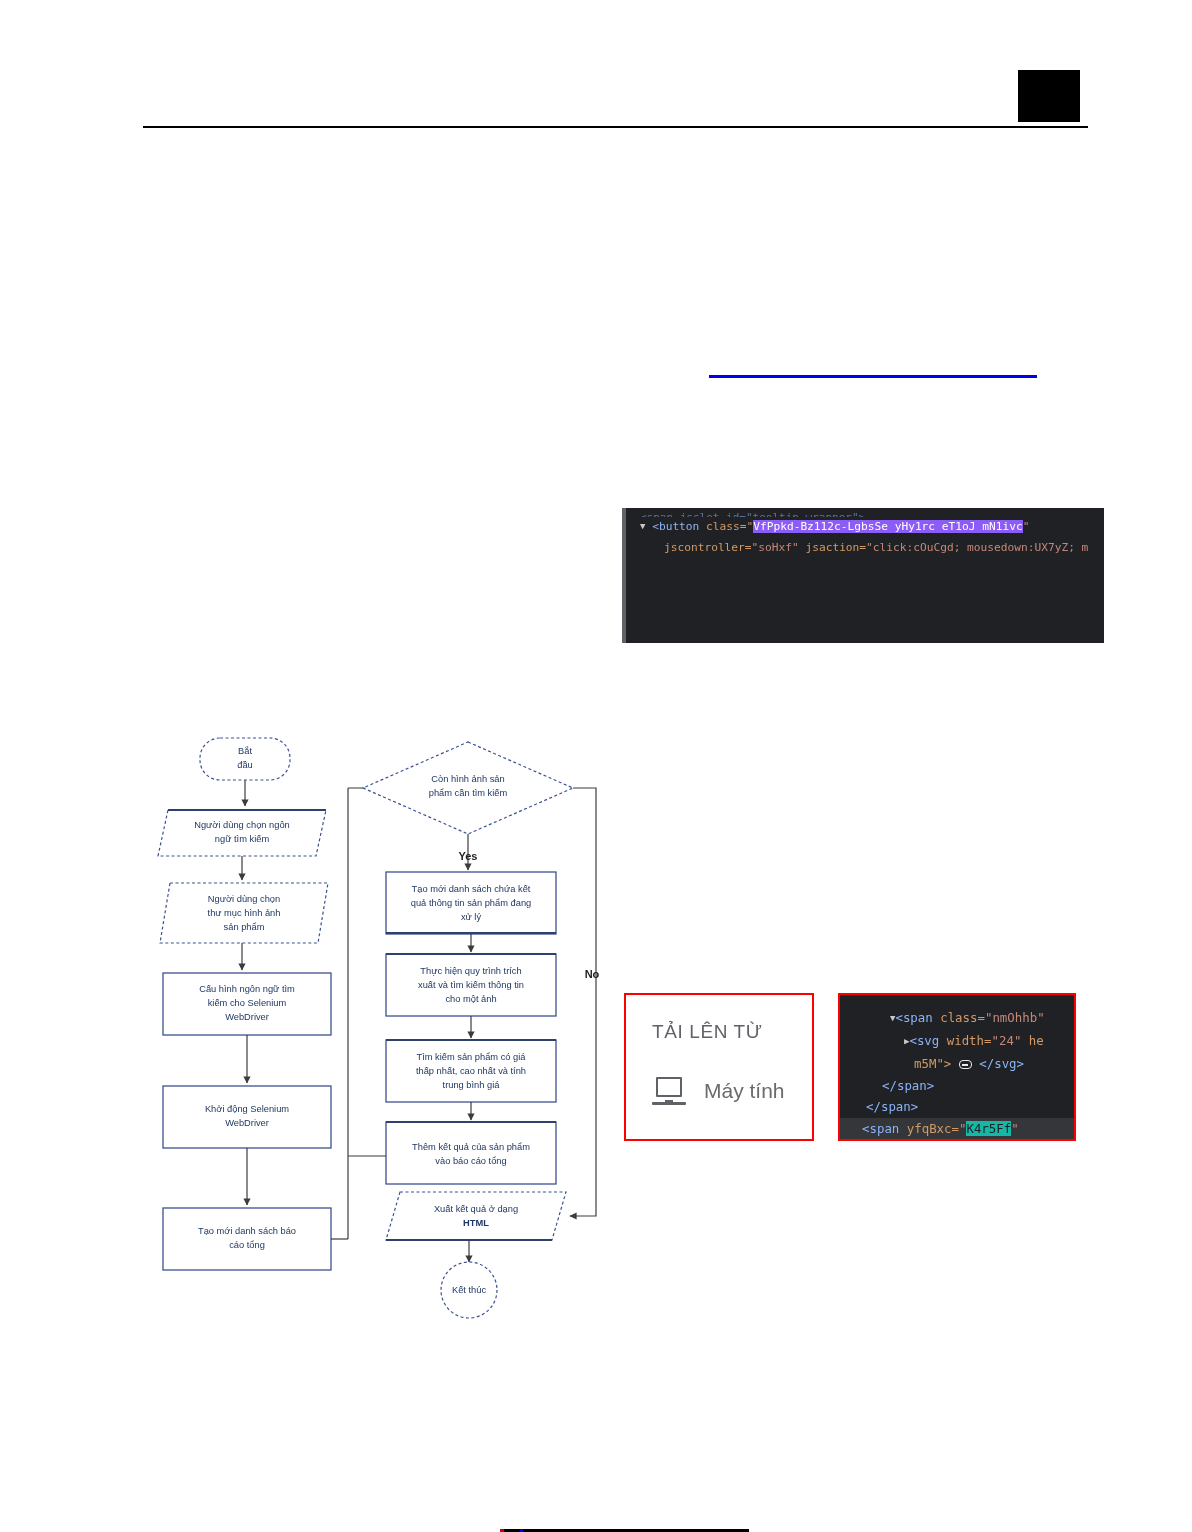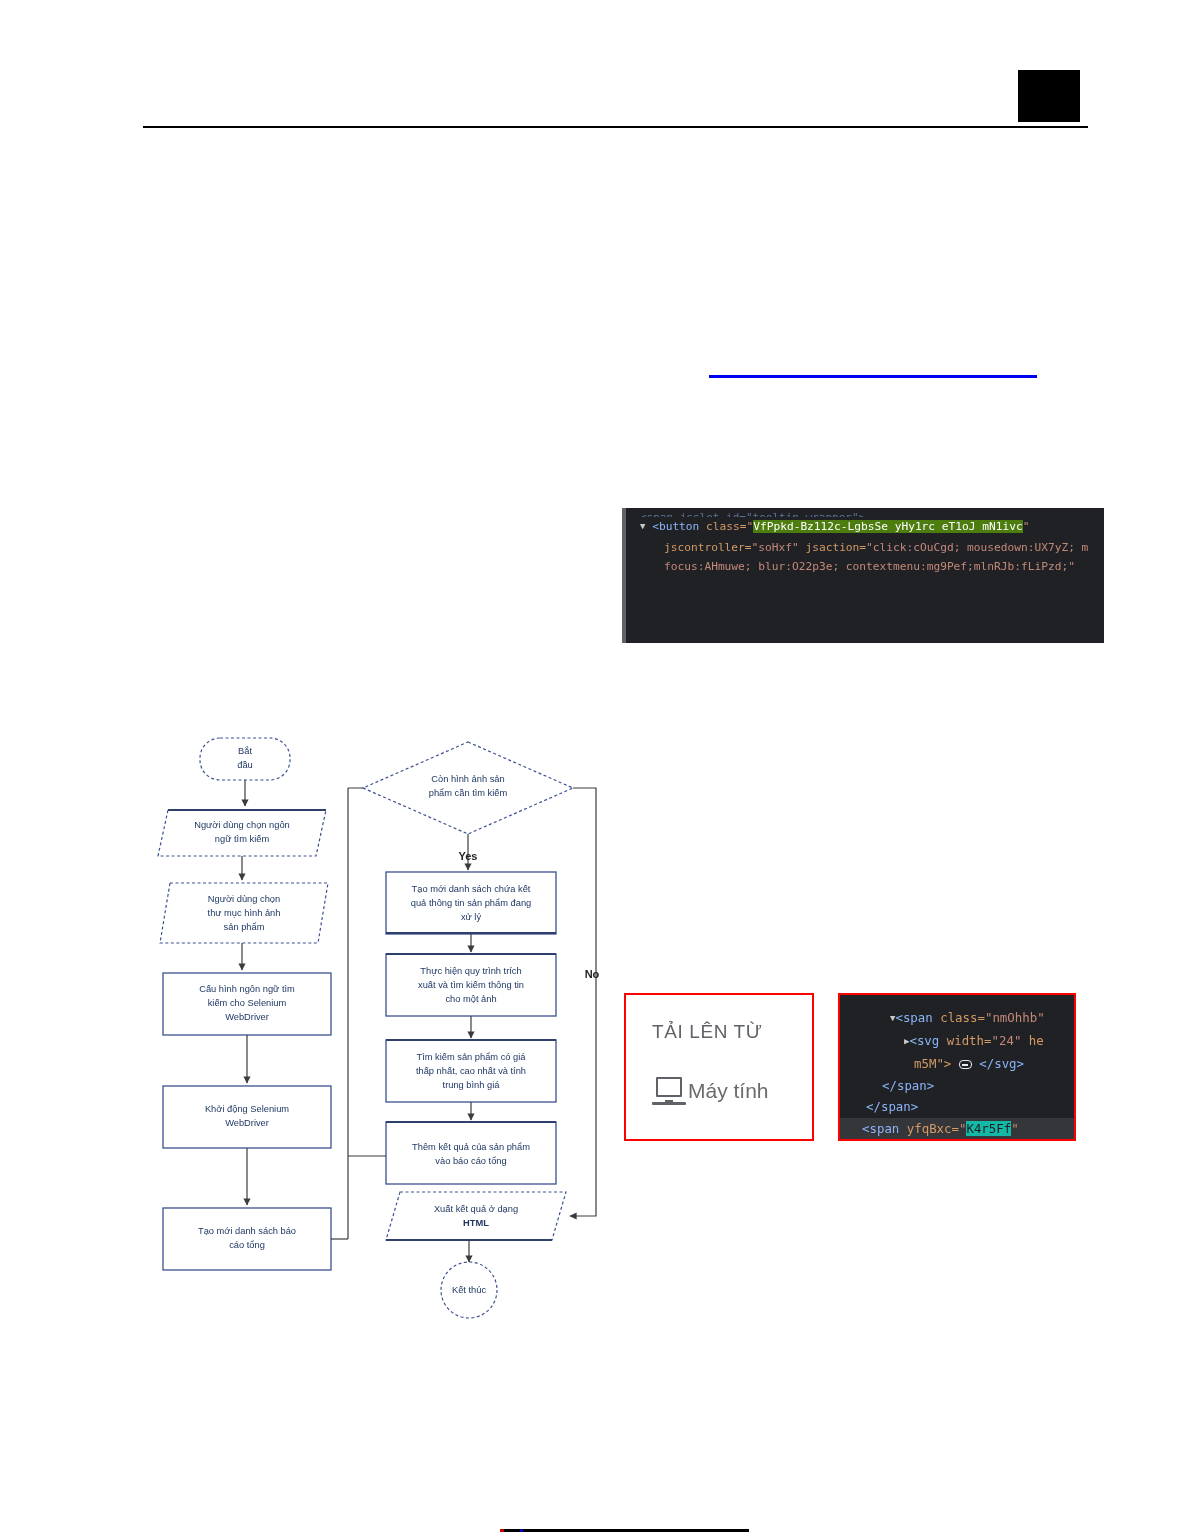--- a/index.html
+++ b/index.html
@@ -47,21 +47,21 @@
   }
   .devtools-top .dt-row { white-space: nowrap; padding-left: 10px; }
   .devtools-top .dt-row.clipped {
     height: 9px; overflow: hidden; opacity: .55; font-size:11px;
   }
   .devtools-top .dt-row.indent { padding-left: 34px; }
   .tri { color: #c8c8c8; font-size: 9px; display:inline-block; transform: translateY(-1px); }
   .tag { color: #8ab4f8; }
   .attr { color: #d39a66; }
   .val { color: #c4887a; }
-  .sel { background: #4d7c0f; color: #ffffff; }
+  .sel { background: #8b5cf6; color: #ffffff; }
 
   
   .flow { position: absolute; left: 148px; top: 720px; width: 470px; height: 600px; }
   .flow svg { display:block; }
 
   .fc-text {
     font-family: "Liberation Sans", sans-serif;
     font-size: 9.3px;
     fill: #1f3864;
     text-anchor: middle;
@@ -86,21 +86,21 @@
     width: 190px; height: 148px;
     background: #ffffff;
     border: 2.5px solid #ff0000;
   }
   .upload-inner { padding: 26px 0 0 26px; }
   .upload-title {
     font-family: "Liberation Sans", sans-serif;
     font-size: 19px; letter-spacing: .6px;
     color: #5f6368; font-weight: 400;
   }
-  .upload-row { display: flex; align-items: center; gap: 2px; margin-top: 34px; }
+  .upload-row { display: flex; align-items: center; gap: 18px; margin-top: 34px; }
   .laptop-icon { width: 34px; height: 28px; position: relative; flex: none; }
   .laptop-icon .screen {
     position: absolute; left: 4px; top: 0;
     width: 26px; height: 20px;
     border: 2.6px solid #5f6368; border-radius: 1px; background: #fff;
   }
   .laptop-icon .base {
     position: absolute; left: 0; bottom: 0; width: 34px; height: 3.5px;
     background: #5f6368; border-radius: 1px;
   }
@@ -170,23 +170,20 @@
     <div class="dt-row clipped">
       <span class="tag">&lt;span jsslot id="tooltip-wrapper"&gt;</span>
     </div>
     <div class="dt-row">
       <span class="tri">▼</span>
       <span class="tag">&lt;button </span><span class="attr">class=</span><span class="val">"</span><span class="sel">VfPpkd-Bz112c-LgbsSe yHy1rc eT1oJ mN1ivc</span><span class="val">"</span>
     </div>
     <div class="dt-row indent">
       <span class="attr">jscontroller=</span><span class="val">"soHxf"</span><span class="attr"> jsaction=</span><span class="val">"click:cOuCgd; mousedown:UX7yZ; m</span>
     </div>
-    <div class="dt-row indent">
-      <span class="val">focus:AHmuwe; blur:O22p3e; contextmenu:mg9Pef;mlnRJb:fLiPzd;"</span>
-    </div>
   </div>
 
   <div class="flow">
     <svg width="470" height="600" viewBox="0 0 470 600" xmlns="http://www.w3.org/2000/svg">
       <defs>
         <marker id="arr" markerWidth="7" markerHeight="7" refX="5.5" refY="3" orient="auto">
           <path d="M0,0 L6,3 L0,6 z" fill="#3c3c3c"></path>
         </marker>
         <marker id="arrl" markerWidth="7" markerHeight="7" refX="5.5" refY="3" orient="auto">
           <path d="M0,0 L6,3 L0,6 z" fill="#3c3c3c"></path>

